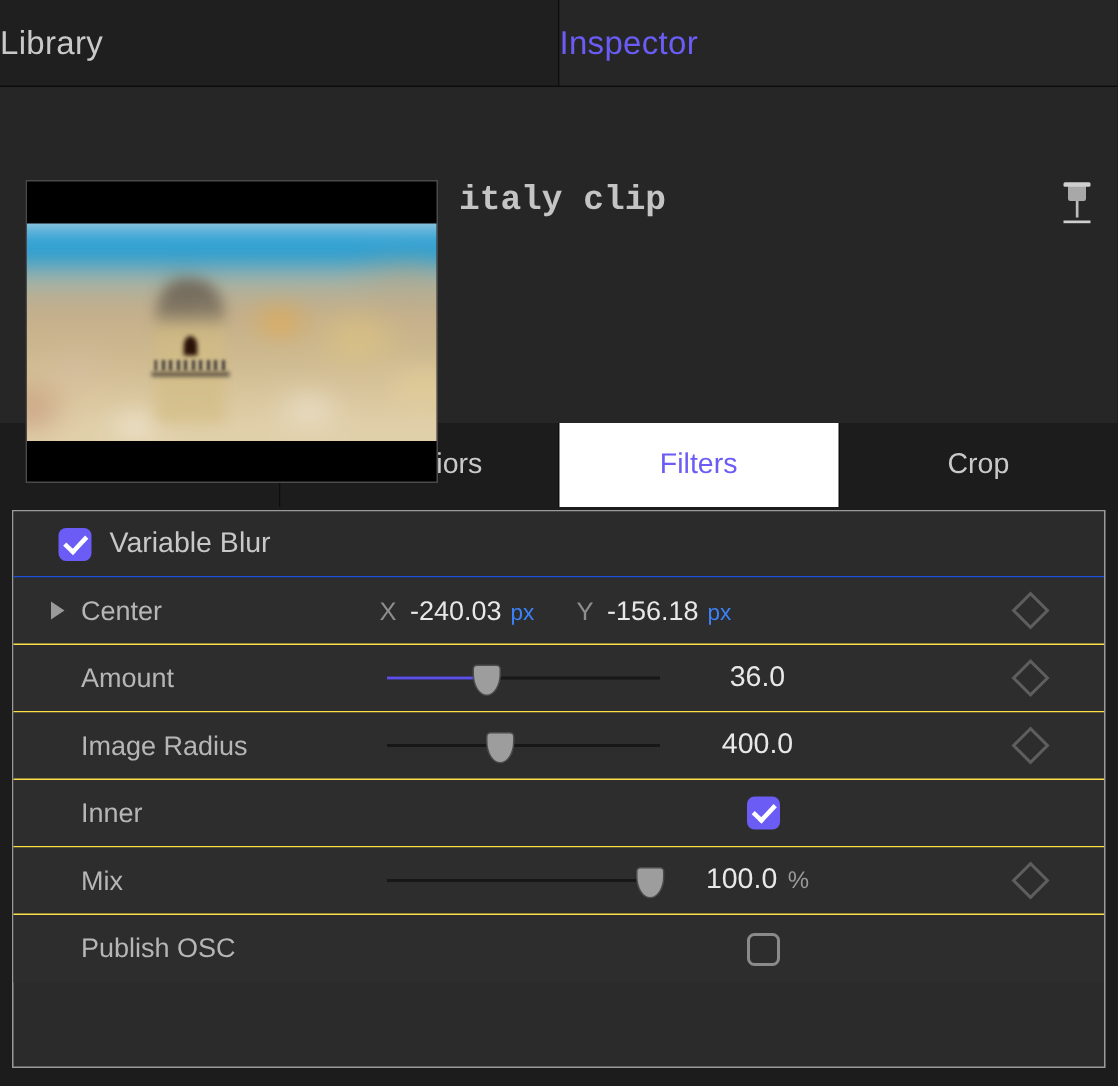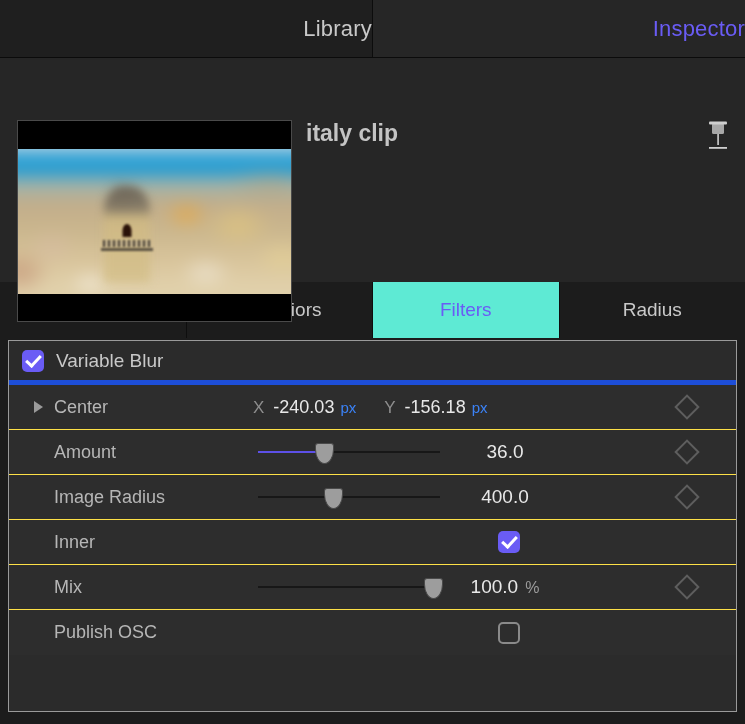--- a/index.html
+++ b/index.html
@@ -15,40 +15,41 @@
   .top-tabs {
     display:flex;
     height:58px;
     background:#1a1a1a;
     border-bottom:1px solid #0b0b0b;
   }
   .top-tab {
     flex:1;
     display:flex;
     align-items:center;
-    justify-content:flex-end;
+    justify-content:flex-start;
     font-size:22px;
     color:#c9c9c9;
     letter-spacing:.2px;
   }
   .top-tab.tab-library {
     background:#1f1f1f;
     border-right:1px solid #0c0c0c;
   }
   .top-tab.tab-inspector {
     background:#262626;
     color:#6a5cf5;
   }
 
   
   .clip-header {
     position:relative;
     height:224px;
     background:#262626;
     padding:8px 16px 0 16px;
+    font-family:Liberation Mono, monospace;
   }
   .thumb {
     position:absolute;
     left:17px; top:62px;
     width:275px; height:202px;
     background:#000;
     border:1px solid #4a4a4a;
     overflow:hidden;
   }
   .thumb-inner {
@@ -146,38 +147,38 @@
     display:flex;
     align-items:center;
     justify-content:center;
     font-size:19px;
     color:#c9c9c9;
     background:#1c1c1c;
     border-right:1px solid #0e0e0e;
   }
   .sub-tab:last-child { border-right:none; }
   .sub-tab.active {
-    background:#5eead4;
+    background:#ffffff;
     color:#6a5cf5;
   }
 
   
   .filter-panel {
     margin:2px 8px 0 8px;
     border:1px solid #9a9a9a;
     background:#2b2b2b;
     height:372px;
   }
   .filter-head {
     display:flex;
     align-items:center;
     height:44px;
-    padding-left:13px;
+    padding-left:30px;
     background:#2b2b2b;
-    border-bottom:5px solid #1d4ed8;
+    border-bottom:1px solid #1d4ed8;
   }
   .filter-head .label {
     margin-left:12px;
     font-size:19px;
     color:#c8c8c8;
   }
 
   .row {
     position:relative;
     display:flex;
@@ -338,21 +339,21 @@
   <div class="sub-tab">
     <span>Properties</span>
   </div>
   <div class="sub-tab">
     <span>Behaviors</span>
   </div>
   <div class="sub-tab active">
     <span>Filters</span>
   </div>
   <div class="sub-tab">
-    <span>Radius</span>
+    <span>Crop</span>
   </div>
 </div>
 
 <div class="filter-panel">
 
   <div class="filter-head">
     <div class="cb on"></div>
     <span class="label">Variable Blur</span>
   </div>
 

